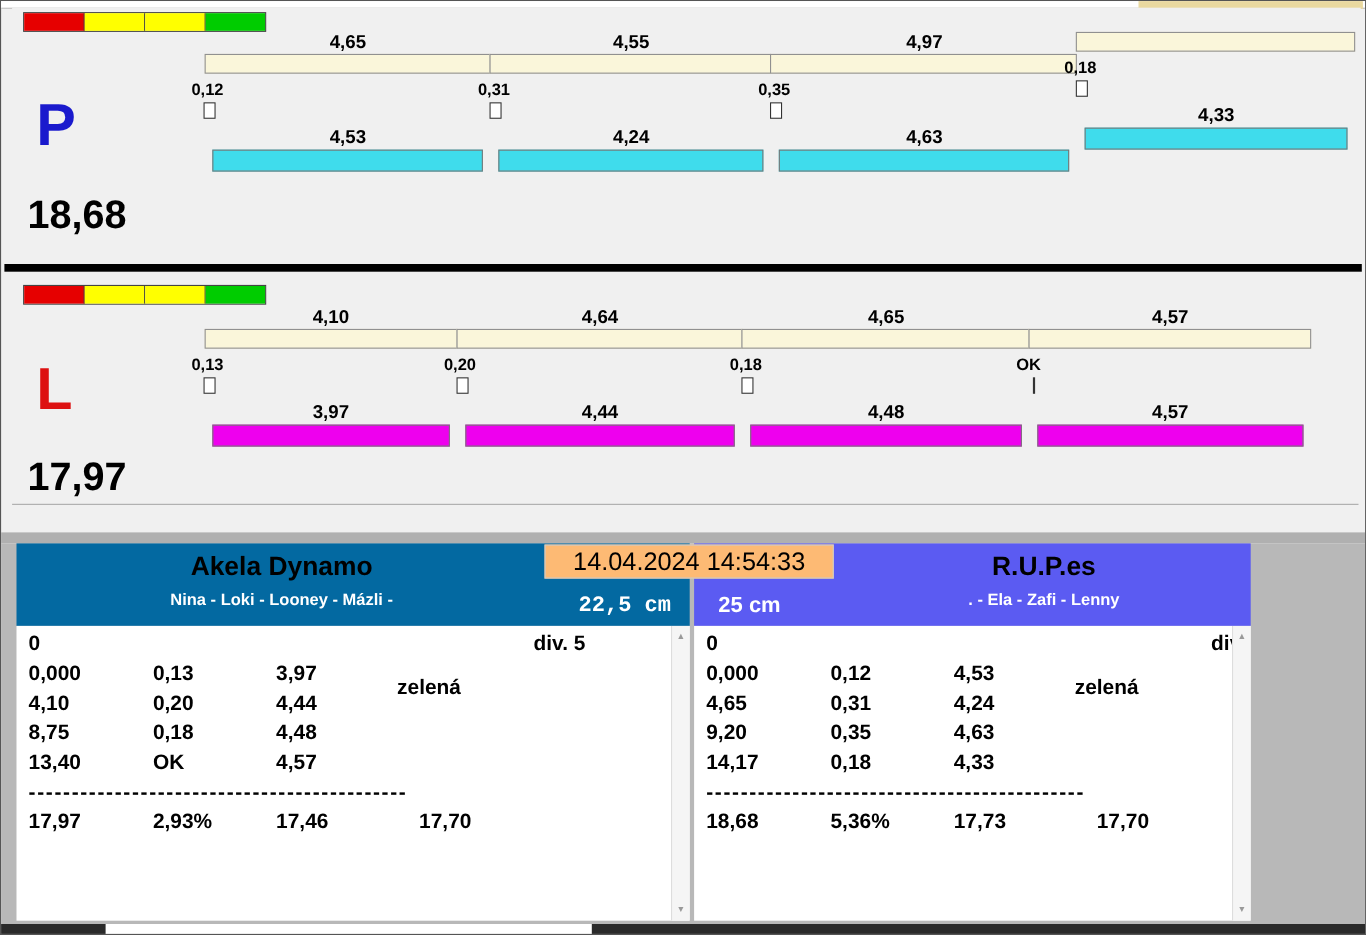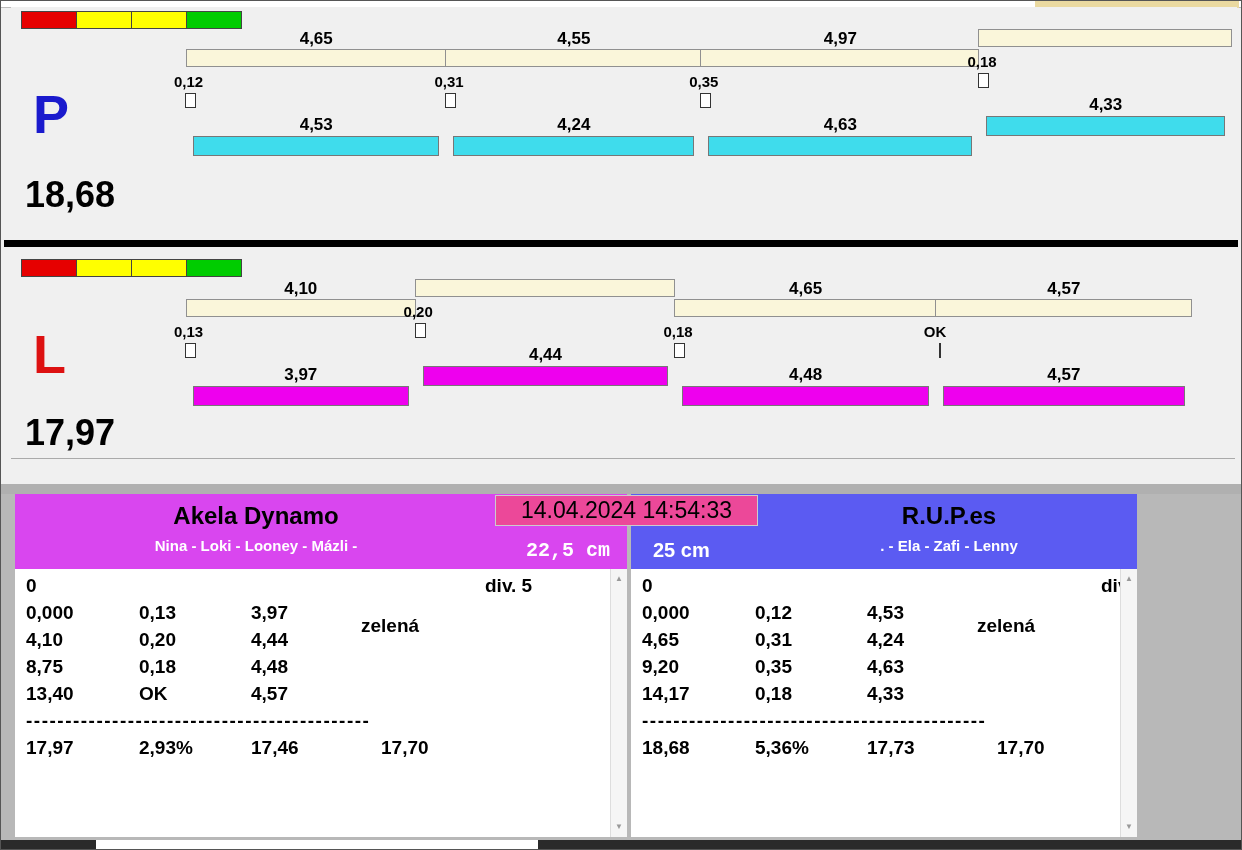--- a/index.html
+++ b/index.html
@@ -37,27 +37,27 @@
   .cyan{ background:#3fdcec; } .magenta{ background:#ee00ee; }
 
   .sep-black{ position:absolute; left:3px; right:3px; top:239px; height:7px; background:#000; }
   .hairline{ position:absolute; left:10px; right:6px; top:457px; height:1px; background:#aaa; }
 
   
   .band{ position:absolute; left:0; right:0; top:483px; height:10px; background:#b0b0b0; }
   .bottom{ position:absolute; left:0; right:0; top:493px; height:348px; background:#b8b8b8; }
   .team-panel{ position:absolute; top:0; height:345px; }
   .team-header{ position:relative; height:75px; }
-  .red-header{ background:#d946ef; }
+  .red-header{ background:#0369a1; }
   .blue-header{ background:#5b5bf2; }
   .team-title{ font-size:24px; font-weight:bold; color:#000; text-align:center; padding-top:8px; white-space:nowrap; }
   .team-dogs{ font-size:15px; font-weight:bold; color:#fff; text-align:center; margin-top:7px; white-space:nowrap; }
   .pr{ padding-right:130px; } .pl{ padding-left:130px; }
   .team-height{ position:absolute; bottom:7px; font-size:20px; font-weight:bold; color:#fff; white-space:nowrap; }
-  .date-box{ position:absolute; left:494px; top:1px; width:263px; height:31px; background:#ec4899;
+  .date-box{ position:absolute; left:494px; top:1px; width:263px; height:31px; background:#fdba74;
              border:1px solid #ccc; font-size:23px; color:#000; text-align:center; line-height:29px; z-index:5; white-space:nowrap; }
 
   .team-body{ position:absolute; top:75px; left:0; right:0; bottom:2px; background:#fff;
               font-weight:bold; font-size:19px; color:#000; padding-top:6px; overflow:hidden; }
   .trow{ position:relative; height:27px; }
   .cell{ position:absolute; white-space:nowrap; }
   .c0{ left:11px; } .c1{ left:124px; } .c2{ left:236px; } .c3{ left:366px; }
   .hz{ left:346px;margin-top:40px; } .hd{ left:470px; }
   .dashrow .cell{ letter-spacing:1.5px; }
 
@@ -157,20 +157,21 @@
         <div class="change-zone">
           <div class="marker">
             <div class="mlbl">0,13</div>
             <div class="mbox"></div>
           </div>
         </div>
         <div class="seg-bot-label">3,97</div>
         <div class="bot-bar magenta"></div>
       </div>
       <div class="seg" style="width:25.83%;">
+        <div class="seg-top-label">4,64</div>
         <div class="cream-cell"></div>
         <div class="change-zone">
           <div class="marker">
             <div class="mlbl">0,20</div>
             <div class="mbox"></div>
           </div>
         </div>
         <div class="seg-bot-label">4,44</div>
         <div class="bot-bar magenta"></div>
       </div>

